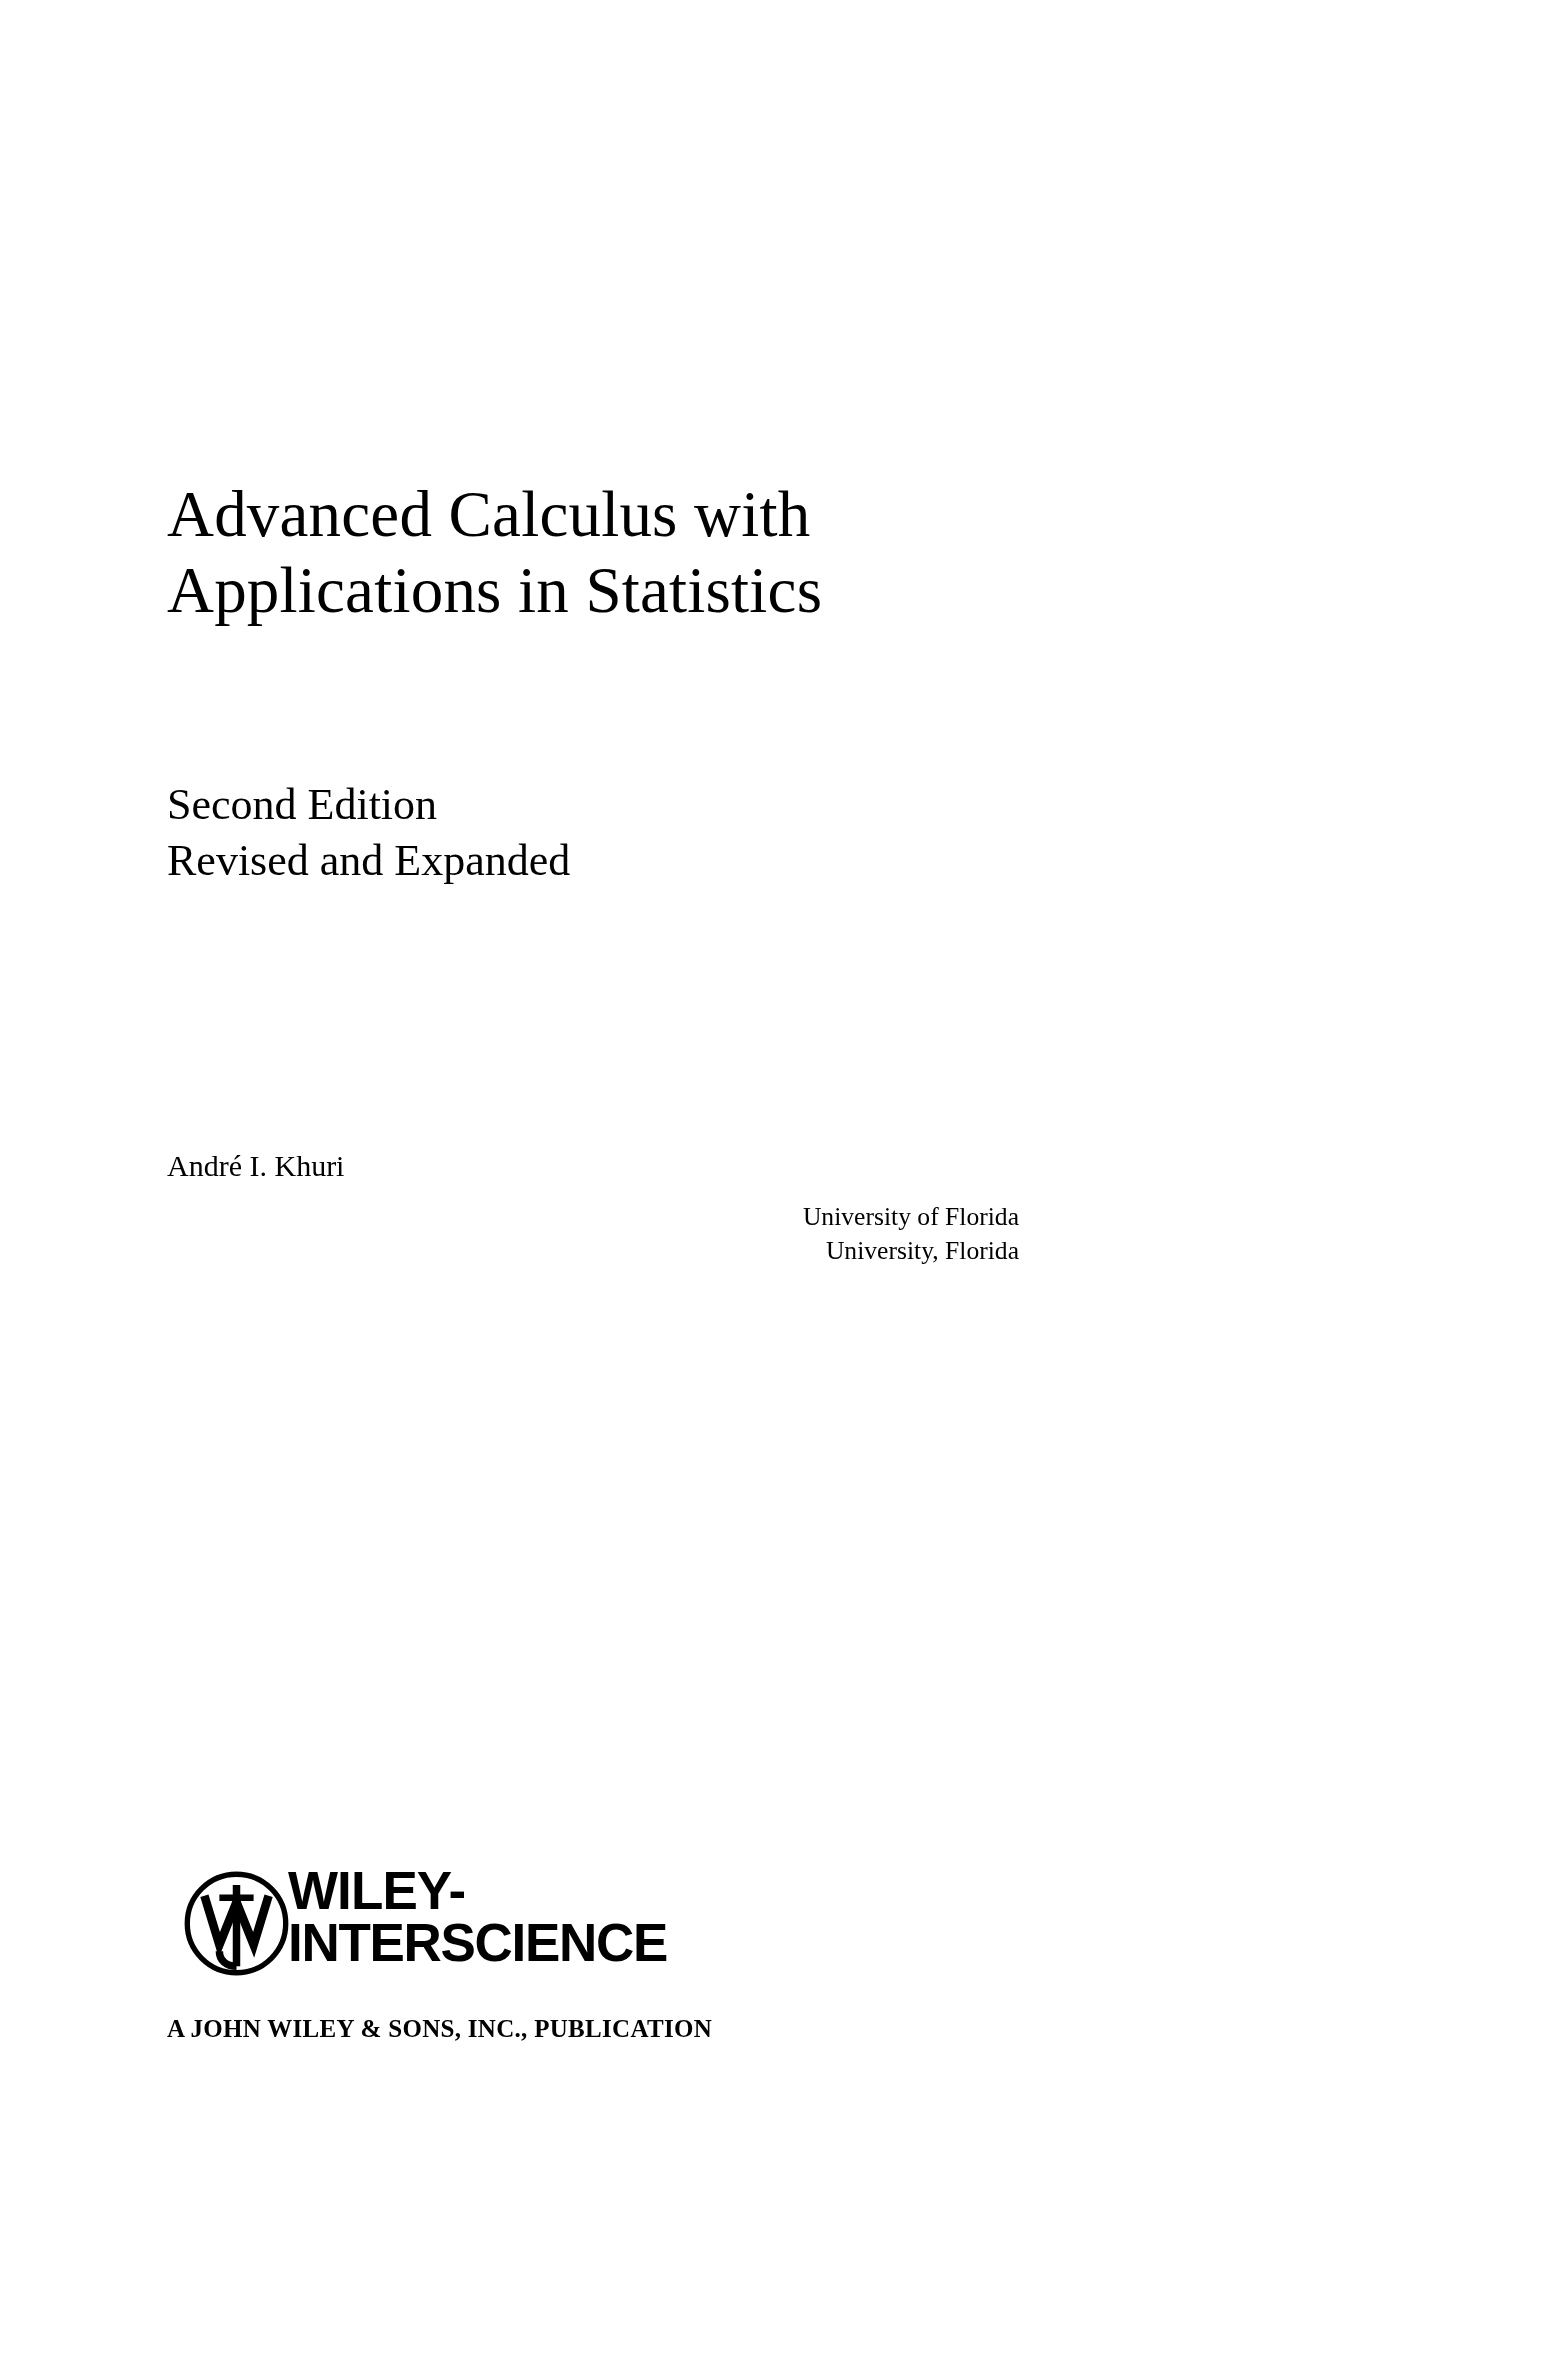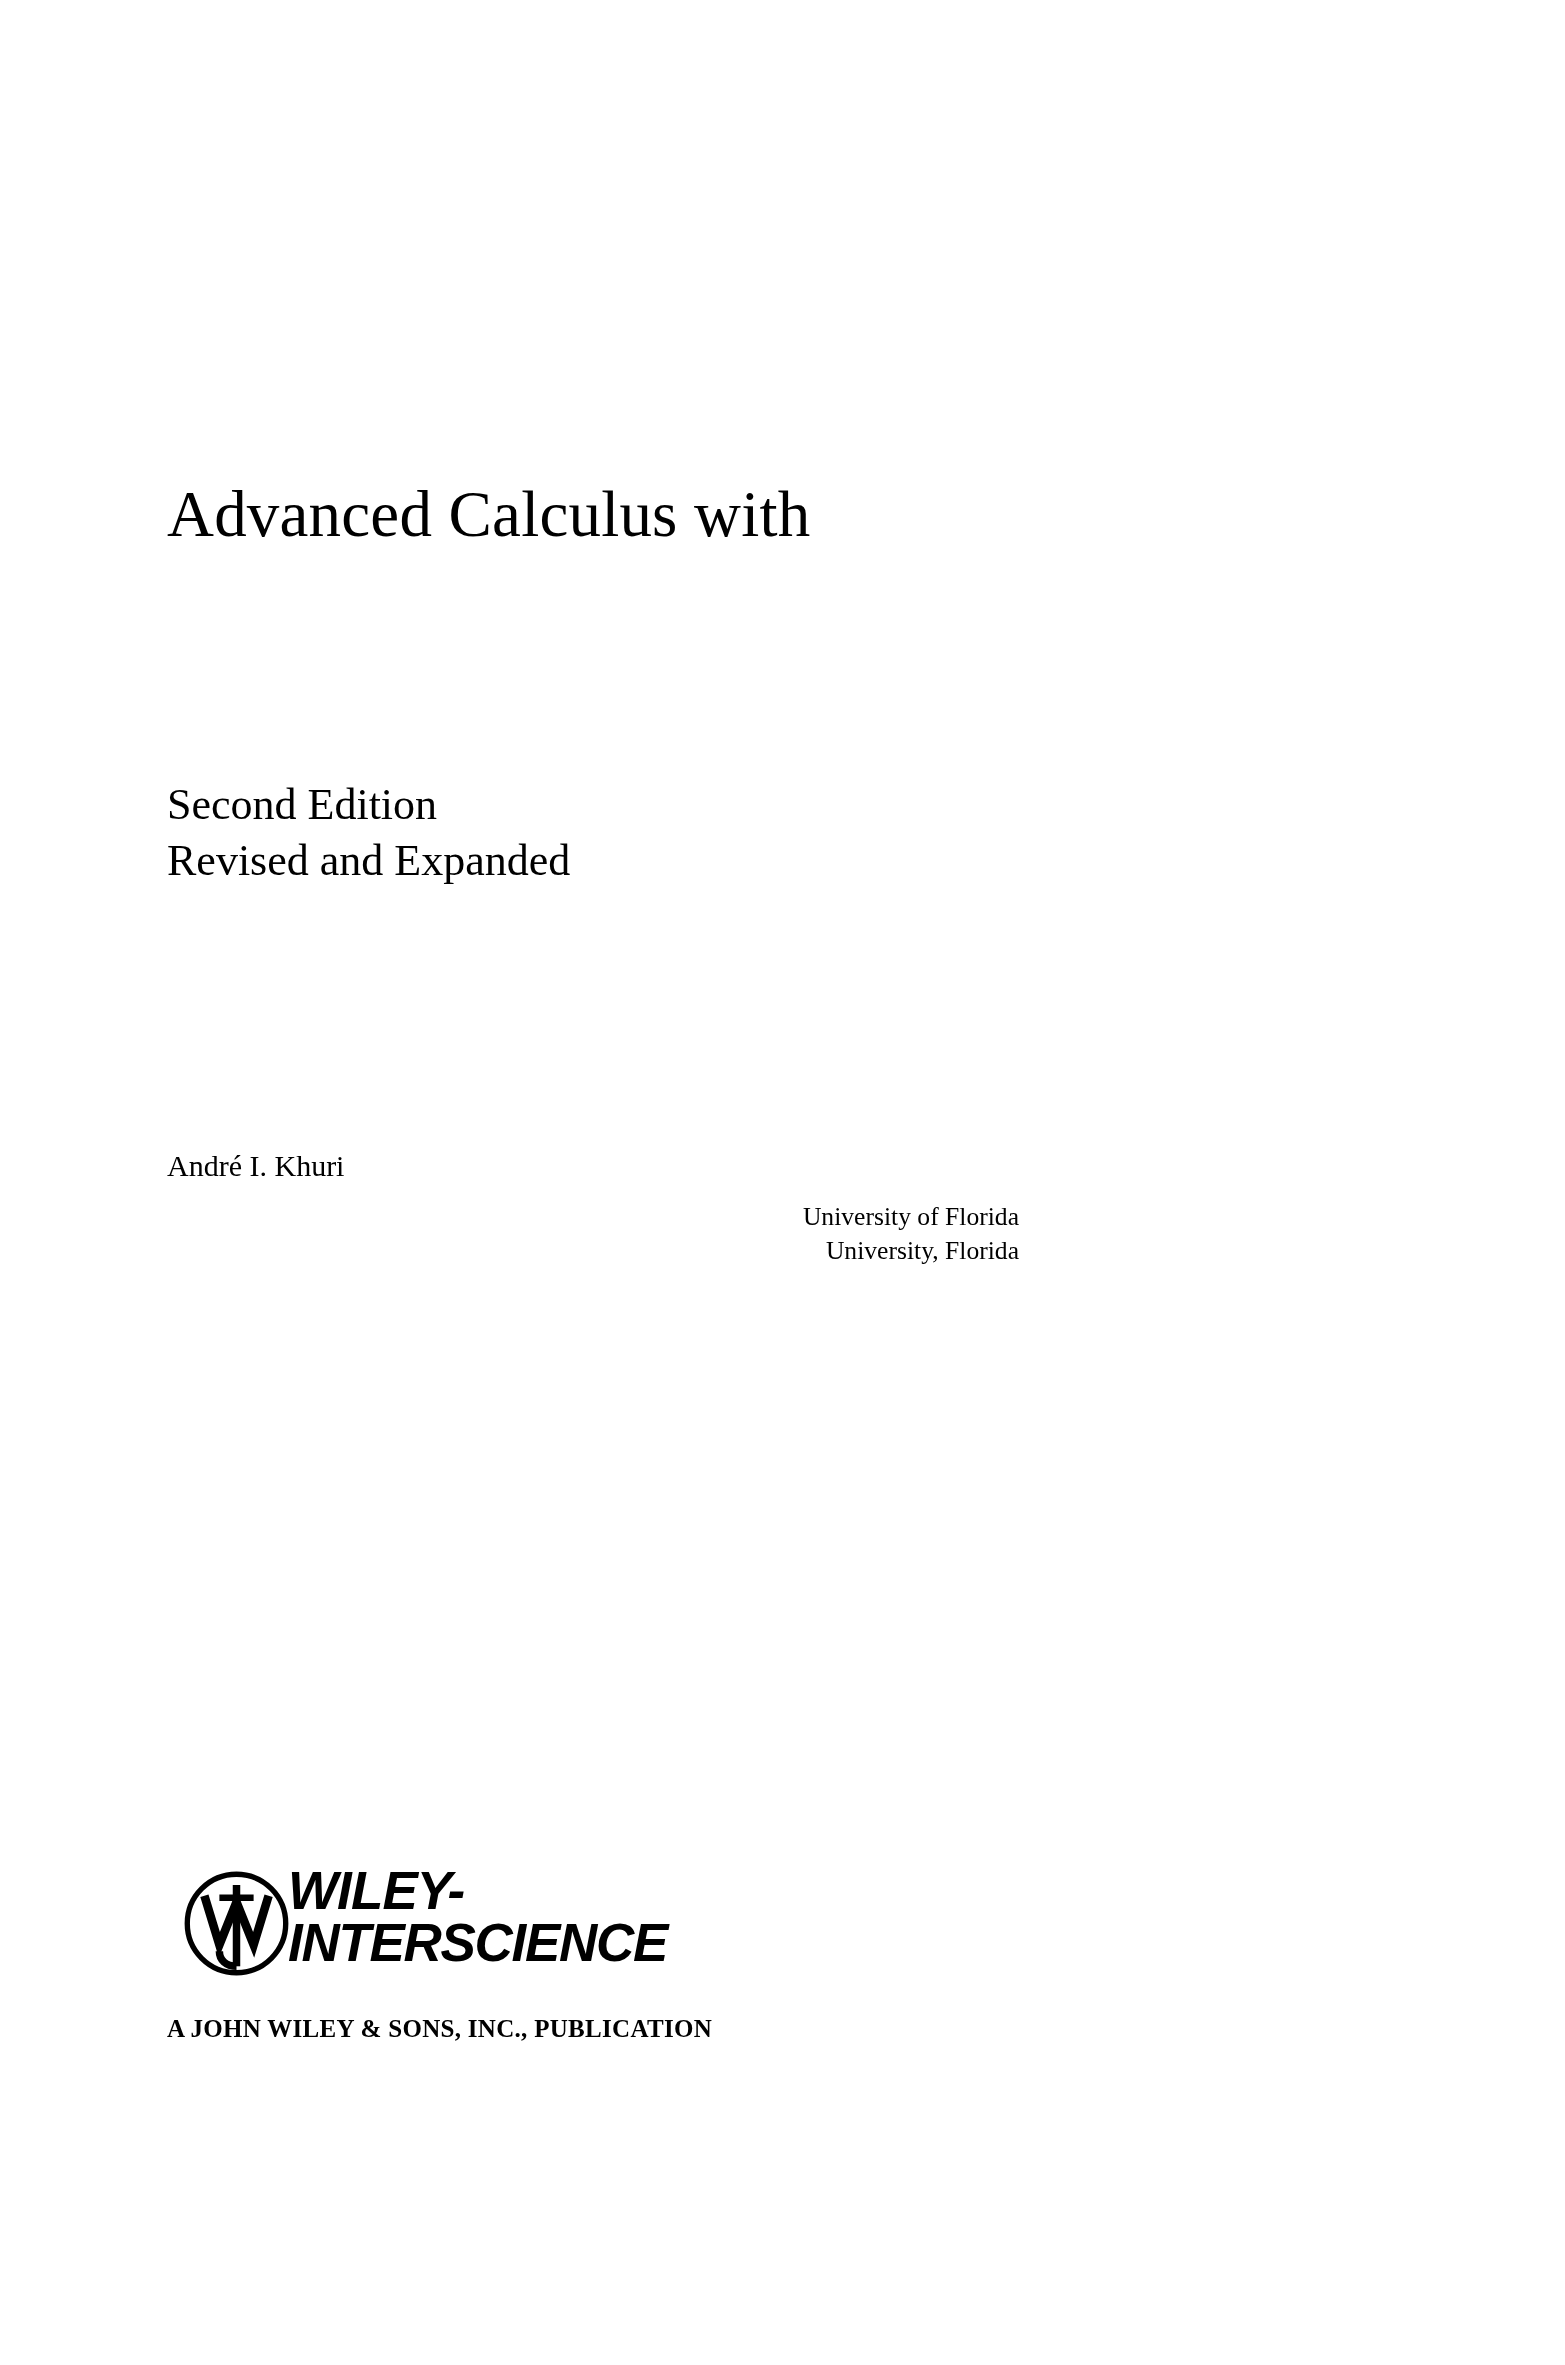--- a/index.html
+++ b/index.html
@@ -75,21 +75,20 @@
   
   .publisher-block {
     position: absolute;
     left: 167px;
     top: 1863px;
     width: 1108px;
   }
   .logo-row {
     position: relative;
     height: 136px;
-    font-style: italic;
   }
   .logo-mark {
     position: absolute;
     left: 16px;
     top: 6.8px;
     width: 107px;
     height: 107px;
   }
   .logo-words {
     position: absolute;
@@ -116,20 +115,21 @@
     white-space: nowrap;
   }
 </style>
 </head>
 <body>
 
 <div class="page">
 
   <div class="title-block">
     <div class="title-line">Advanced Calculus with</div>
+    <div class="title-line">Applications in Statistics</div>
   </div>
 
   <div class="edition-block">
     <div class="edition-line">Second Edition</div>
     <div class="edition-line">Revised and Expanded</div>
   </div>
 
   <div class="author-block">
     <div class="author-name">André I. Khuri</div>
     <div class="affiliation-line">University of Florida</div>

